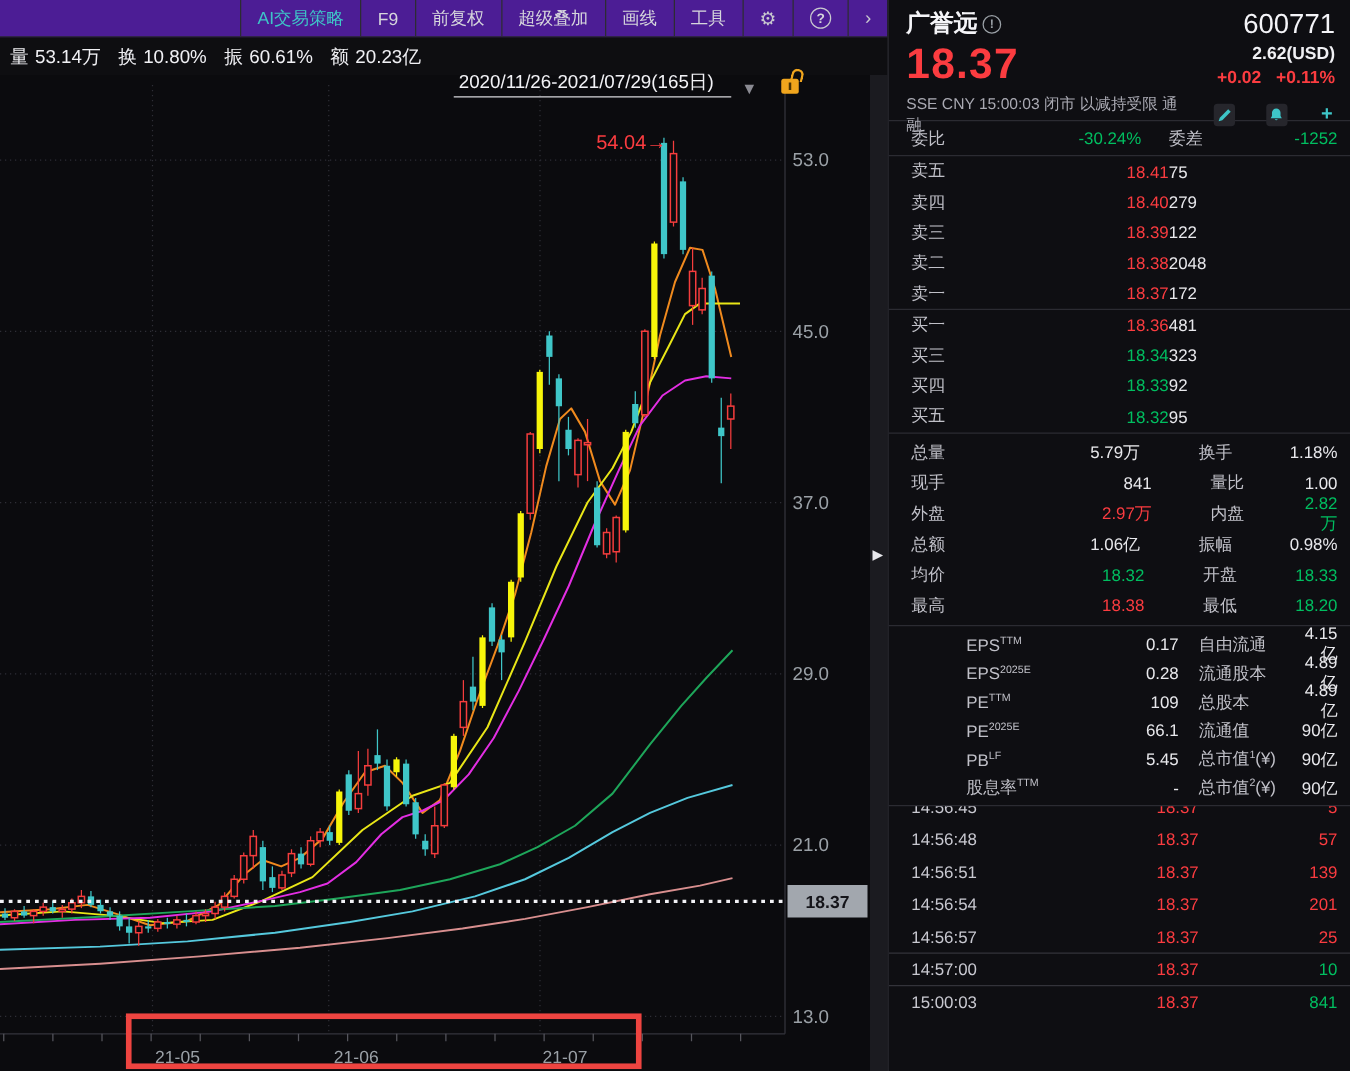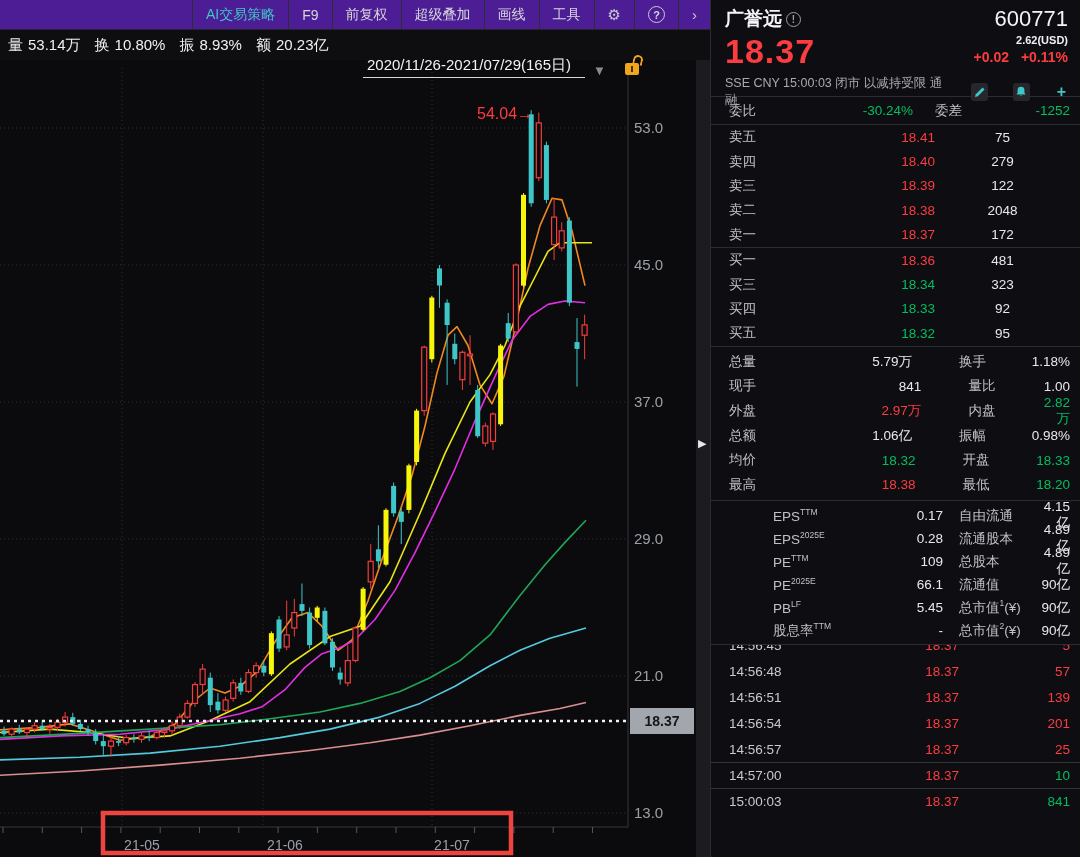--- a/index.html
+++ b/index.html
@@ -49,35 +49,35 @@
   .divider { border-bottom:1px solid #2b2b32; }
   #p-header { position:relative; height:97px; padding:6px 12px 0 14px; }
   #p-name-row { display:flex; align-items:center; }
   #p-name { font-size:19px; font-weight:700; color:#f4f4f8; }
   #p-info { width:15px; height:15px; border:1.5px solid #9aa0a6; border-radius:50%; color:#9aa0a6;
             font-size:10px; font-weight:700; display:flex; align-items:center; justify-content:center; margin-left:4px; }
   #p-code { margin-left:auto; font-size:22px; color:#f4f4f8; }
   #p-price-row { display:flex; margin-top:0px; }
   #p-price { font-size:34px; font-weight:700; letter-spacing:1px; }
   #p-right-col { margin-left:auto; text-align:right; }
-  #p-usd { font-size:11px; font-weight:700; color:#f0f0f4; margin-top:2px; }
+  #p-usd { font-size:14px; font-weight:700; color:#f0f0f4; margin-top:2px; }
   #p-chg { font-size:14px; font-weight:700; margin-top:3px; }
   #p-chg span { margin-left:8px; }
   #p-status { display:flex; align-items:center; margin-top:4px; font-size:12.5px; color:#a9a9b2; gap:25px; }
   .mini-btn { width:18px; height:18px; background:#26262c; border-radius:3px; display:flex; align-items:center;
               justify-content:center; cursor:pointer; }
   .mini-btn svg { display:block; }
   #p-plus { color:#3ec6c8; font-size:16px; font-weight:700; width:14px; text-align:center; cursor:pointer; }
 
   .prow { display:flex; align-items:center; padding:0 10px 0 18px; font-size:13.5px; }
   .prow .lab { color:#c0c0c8; }
   .order-row { height:24.4px; }
   .order-row .lab { width:54px; }
   .order-row .pr { width:152px; text-align:right; font-weight:400; }
-  .order-row .vol { flex:1; text-align:center; color:#e8e8ec; }
+  .order-row .vol { flex:1; text-align:left; color:#e8e8ec; }
   #weibi-row { height:28px; }
   #weibi-row .lab { width:54px; }
   #weibi-row .v1 { width:130px; text-align:right; }
   #weibi-row .lab2 { width:60px; padding-left:22px; color:#c0c0c8; }
   #weibi-row .v2 { flex:1; text-align:right; }
 
   .stat-row { height:24.6px;gap:31px; }
   .stat-row .lab1 { width:62px; }
   .stat-row .v1 { width:120px; text-align:right; }
   .stat-row .lab2 { width:66px; padding-left:16px; color:#c0c0c8; }
@@ -119,21 +119,21 @@
       <span class="tb-q">?</span>
     </div>
     <div class="tb-item">
       <span class="tb-icon">›</span>
     </div>
   </div>
 
   <div id="statsbar">
       <span class="sb-pair">量<b>53.14万</b></span>
       <span class="sb-pair">换<b>10.80%</b></span>
-      <span class="sb-pair">振<b>8.93%</b></span>
+      <span class="sb-pair">振<b>60.61%</b></span>
       <span class="sb-pair">额<b>20.23亿</b></span>
     </div>
   <div id="wp-icon">
     <div id="wp-box">WP</div>
     <div id="wp-stand"></div>
     <div id="wp-base"></div>
   </div>
 
   <div id="chart-wrap">
     <div id="range-bar">

